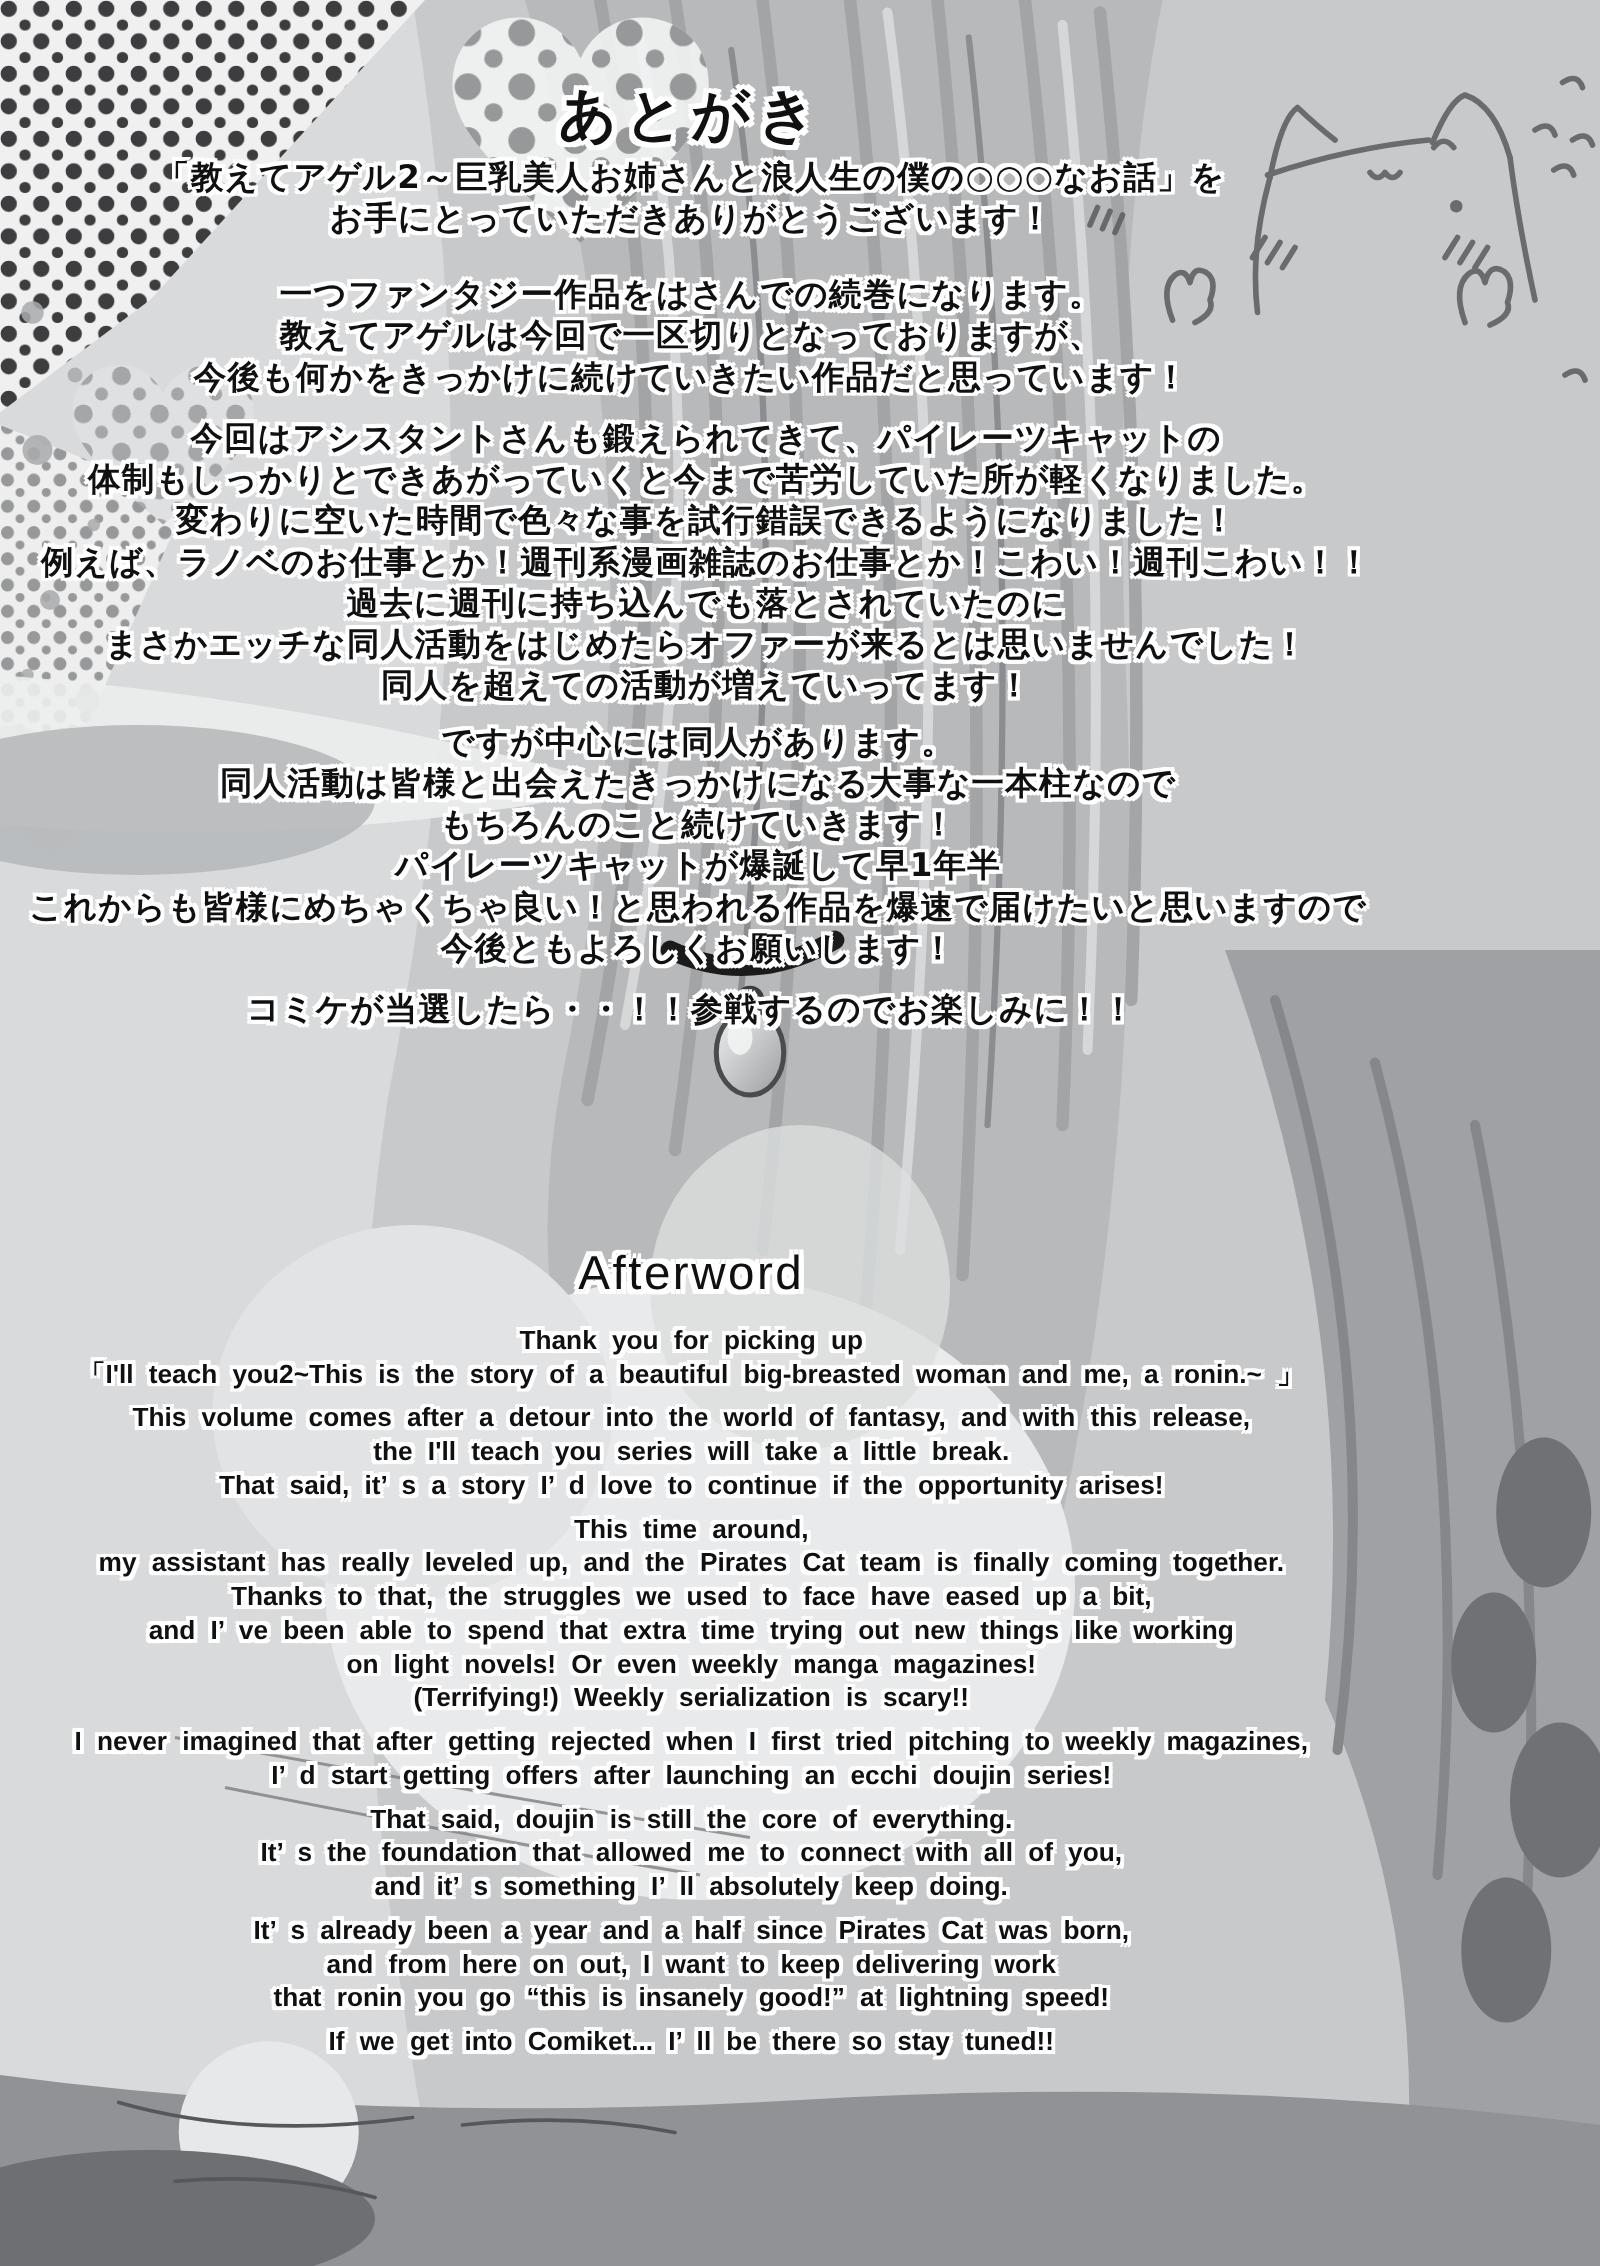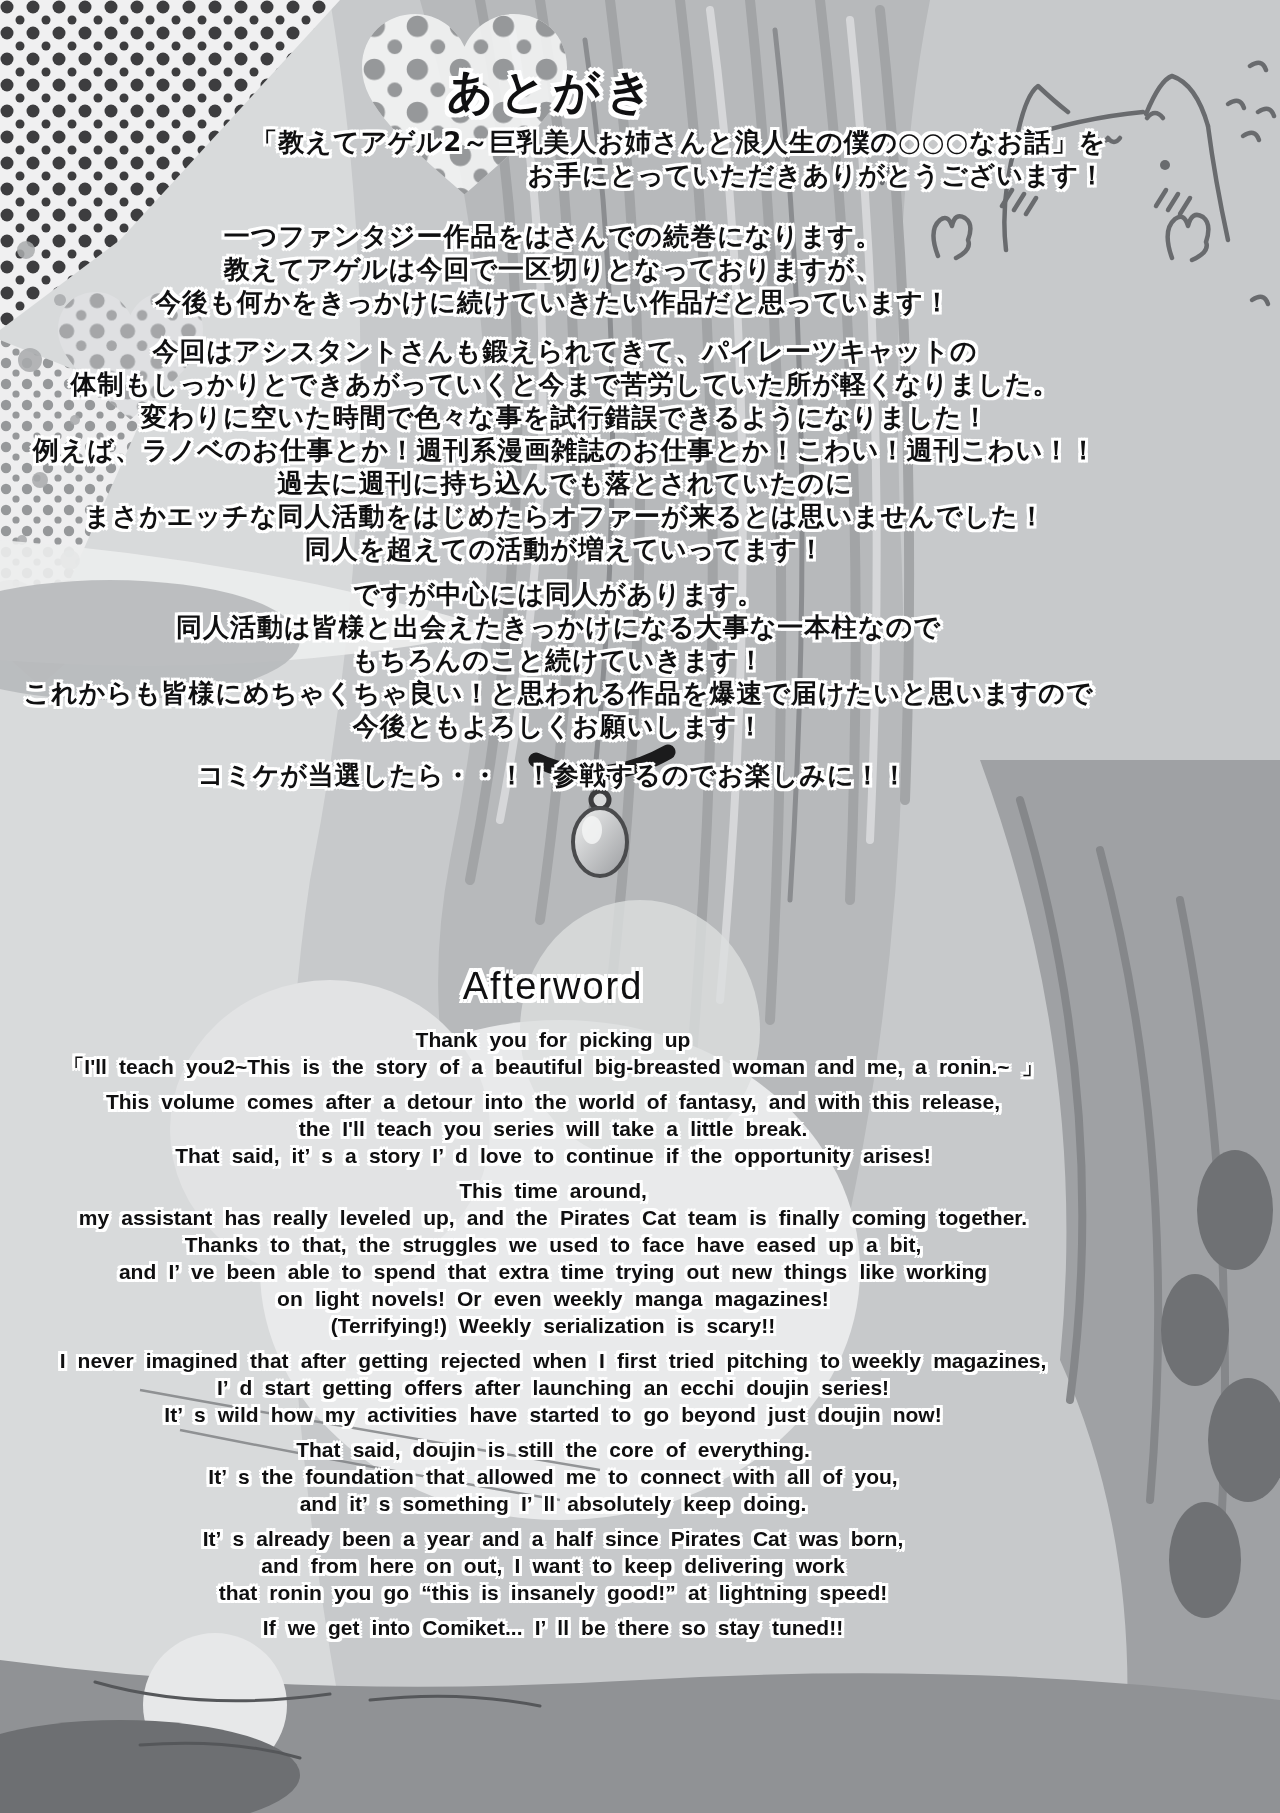--- a/index.html
+++ b/index.html
@@ -20,21 +20,21 @@
       -2px 2px 0 #fff,2px 2px 0 #fff;}
   .en-title{margin:16px;margin-top:170px;font-size:38px;line-height:48px;font-weight:500;
     font-family:"Liberation Sans","DejaVu Sans",sans-serif;letter-spacing:2px;
     text-shadow:-4px -4px 0 #fff,0 -4px 0 #fff,4px -4px 0 #fff,-4px 0 0 #fff,4px 0 0 #fff,
       -4px 4px 0 #fff,0 4px 0 #fff,4px 4px 0 #fff;}
   .en .line{font-size:21px;line-height:27px;font-weight:bold;word-spacing:0.30em;
     font-family:"Liberation Sans","DejaVu Sans",sans-serif;
     text-shadow:-3px -3px 0 #fff,0 -3px 0 #fff,3px -3px 0 #fff,-3px 0 0 #fff,3px 0 0 #fff,
       -3px 3px 0 #fff,0 3px 0 #fff,3px 3px 0 #fff,-2px -2px 0 #fff,2px -2px 0 #fff,
       -2px 2px 0 #fff,2px 2px 0 #fff;}
-  .p-jp1{margin-top:6px;text-align:right;}  .p-jp2{margin-top:28px;} .p-jp3{margin-top:16px;padding-left:24px;}
+  .p-jp1{margin-top:6px;}  .p-jp2{margin-top:28px;} .p-jp3{margin-top:16px;padding-left:24px;}
   .p-jp4{margin-top:12px;padding-left:11px;} .p-jp5{margin-top:16px;}
   .p-en1{margin-top:12px;} .p-en2,.p-en3,.p-en4,.p-en5,.p-en6,.p-en7{margin-top:8px;}
 </style>
 </head>
 <body>
 
 <div class="page">
 
   <svg class="bg" width="1280" height="1813" viewBox="0 0 1280 1813" preserveAspectRatio="none" xmlns="http://www.w3.org/2000/svg">
     <defs>
@@ -186,20 +186,21 @@
         <div class="line">変わりに空いた時間で色々な事を試行錯誤できるようになりました！</div>
         <div class="line">例えば、ラノベのお仕事とか！週刊系漫画雑誌のお仕事とか！こわい！週刊こわい！！</div>
         <div class="line">過去に週刊に持ち込んでも落とされていたのに</div>
         <div class="line">まさかエッチな同人活動をはじめたらオファーが来るとは思いませんでした！</div>
         <div class="line">同人を超えての活動が増えていってます！</div>
       </div>
     <div class="jp para p-jp4">
         <div class="line">ですが中心には同人があります。</div>
         <div class="line">同人活動は皆様と出会えたきっかけになる大事な一本柱なので</div>
         <div class="line">もちろんのこと続けていきます！</div>
+        <div class="line">パイレーツキャットが爆誕して早1年半</div>
         <div class="line">これからも皆様にめちゃくちゃ良い！と思われる作品を爆速で届けたいと思いますので</div>
         <div class="line">今後ともよろしくお願いします！</div>
       </div>
     <div class="jp para p-jp5">
         <div class="line">コミケが当選したら・・！！参戦するのでお楽しみに！！</div>
       </div>
 
     <h2 class="en-title">Afterword</h2>
     <div class="en para p-en1">
         <div class="line">Thank you for picking up</div>
@@ -214,21 +215,20 @@
         <div class="line">This time around,</div>
         <div class="line">my assistant has really leveled up, and the Pirates Cat team is finally coming together.</div>
         <div class="line">Thanks to that, the struggles we used to face have eased up a bit,</div>
         <div class="line">and I’ ve been able to spend that extra time trying out new things like working</div>
         <div class="line">on light novels! Or even weekly manga magazines!</div>
         <div class="line">(Terrifying!) Weekly serialization is scary!!</div>
       </div>
     <div class="en para p-en4">
         <div class="line">I never imagined that after getting rejected when I first tried pitching to weekly magazines,</div>
         <div class="line">I’ d start getting offers after launching an ecchi doujin series!</div>
-        <div class="line">It’ s wild how my activities have started to go beyond just doujin now!</div>
       </div>
     <div class="en para p-en5">
         <div class="line">That said, doujin is still the core of everything.</div>
         <div class="line">It’ s the foundation that allowed me to connect with all of you,</div>
         <div class="line">and it’ s something I’ ll absolutely keep doing.</div>
       </div>
     <div class="en para p-en6">
         <div class="line">It’ s already been a year and a half since Pirates Cat was born,</div>
         <div class="line">and from here on out, I want to keep delivering work</div>
         <div class="line">that ronin you go “this is insanely good!” at lightning speed!</div>

